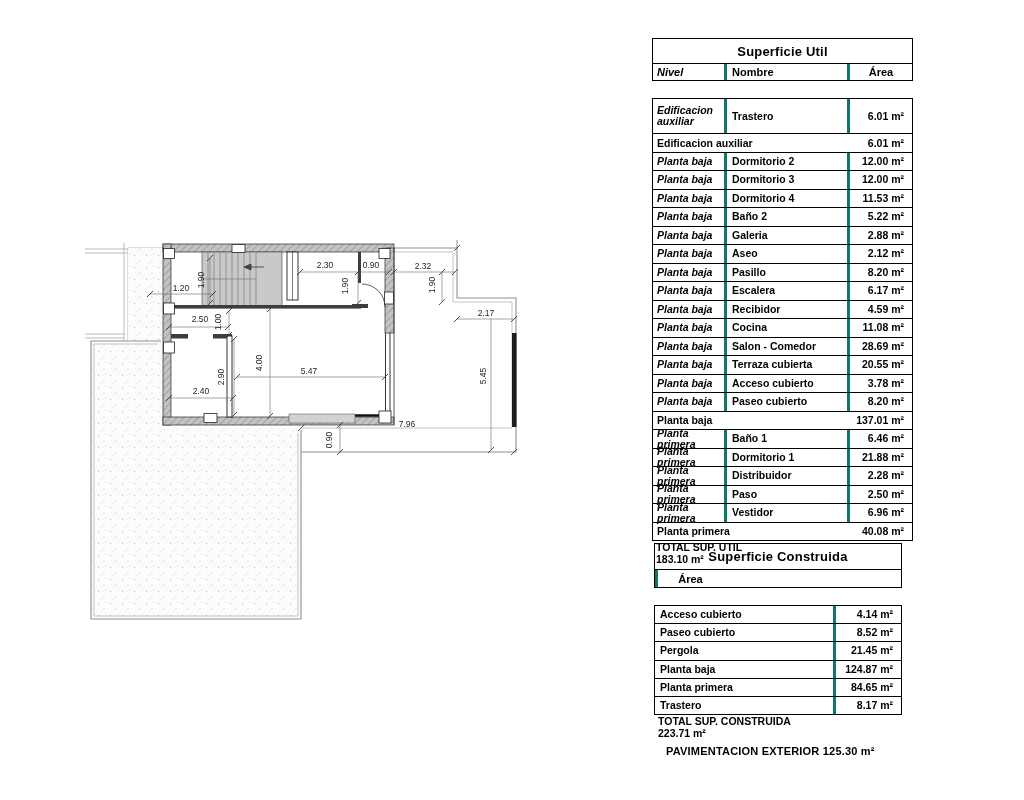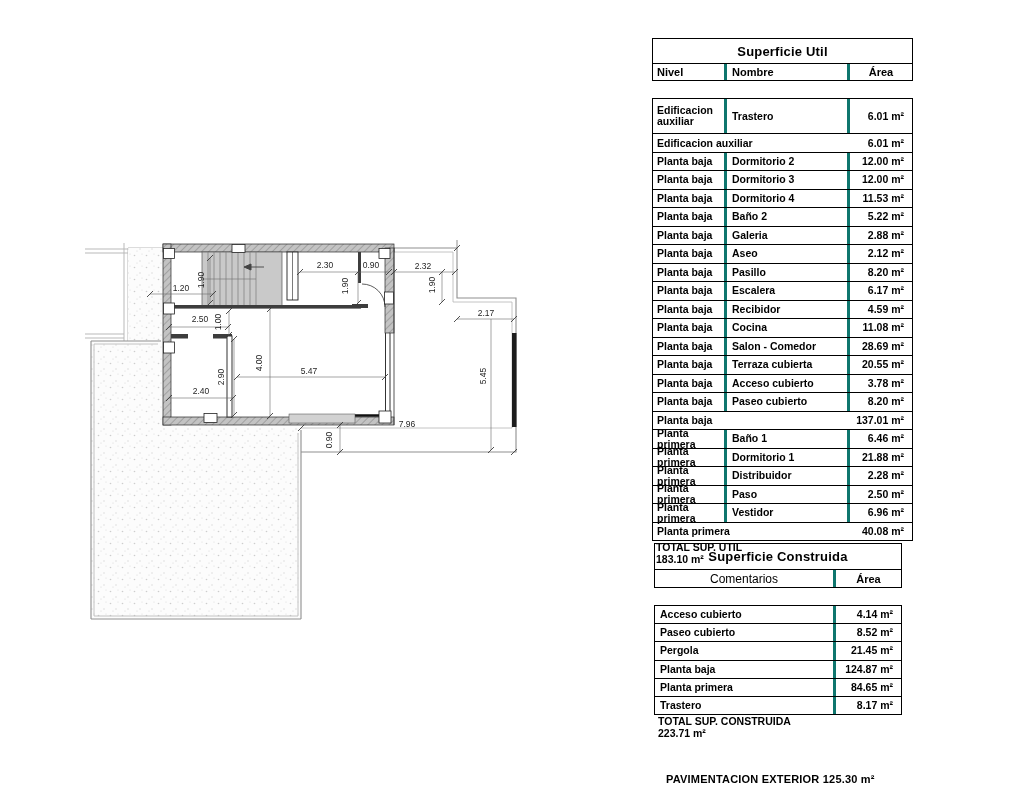--- a/index.html
+++ b/index.html
@@ -20,21 +20,21 @@
   .rows .row.first{border-top:1px solid #000;}
   .rows .row.total{border:none;flex-direction:column;}
   .cell{display:flex;align-items:center;line-height:11px;}
   .csep{border-left:3px solid #0f766e;}
   .area-cell{justify-content:flex-end;padding-right:8px;}
   .sub-row{justify-content:space-between;padding:0 8px 0 4px;}
   .sub-row .lbl{display:flex;align-items:center;}
   .sub-row .val{display:flex;align-items:center;}
 
   
-  .t1 .c1{width:71px;padding:1px 2px 1px 4px;box-sizing:border-box;}
+  .t1 .c1{width:71px;padding:1px 2px 1px 4px;box-sizing:border-box;font-style:italic;}
   .t1 .c2{flex:1;padding-left:5px;box-sizing:border-box;}
   .t1 .c3{width:65px;box-sizing:border-box;}
   
   .t2 .c1{flex:1;padding-left:5px;box-sizing:border-box;}
   .t2 .c3{width:68px;box-sizing:border-box;}
   .t2 .t-head .hc.c1{justify-content:center;font-weight:normal;font-size:12px;padding-left:0;}
   .t2 .t-head .hc.c3{justify-content:center;}
   .t1 .t-head .hc.c3{justify-content:center;}
 
   #exterior-note{position:absolute;font-weight:bold;font-size:11px;letter-spacing:.2px;}
@@ -297,21 +297,20 @@
           <div class="val">183.10 m²</div>
         </div>
       </div>
   </div>
 
   <div class="tbl t2" style="left:654px;top:543px;width:248px;">
     <div class="t-title" style="height:25px;">
       <span>Superficie Construida</span>
     </div>
     <div class="t-head" style="height:17px;">
-      <div class="hc c1">Comentarios</div>
       <div class="hc c3 csep">Área</div>
     </div>
     <div class="gap" style="height:17px;"></div>
     <div class="rows" id="t2-rows">
         <div class="row first" style="height: 17.2px;">
           <div class="cell c1">Acceso cubierto</div>
           <div class="cell c3 csep area-cell">4.14 m²</div>
         </div>
         <div class="row" style="height: 17.2px;">
           <div class="cell c1">Paseo cubierto</div>
@@ -333,14 +332,14 @@
           <div class="cell c1">Trastero</div>
           <div class="cell c3 csep area-cell">8.17 m²</div>
         </div>
         <div class="row total sub-row" style="height: 17.2px;">
           <div class="lbl">TOTAL SUP. CONSTRUIDA</div>
           <div class="val">223.71 m²</div>
         </div>
       </div>
   </div>
 
-  <div id="exterior-note" style="left:666px;top:773px;">PAVIMENTACION EXTERIOR 125.30 m²</div>
+  <div id="exterior-note" style="left:666px;top:745px;">PAVIMENTACION EXTERIOR 125.30 m²</div>
 </div>
 
 </body></html>

